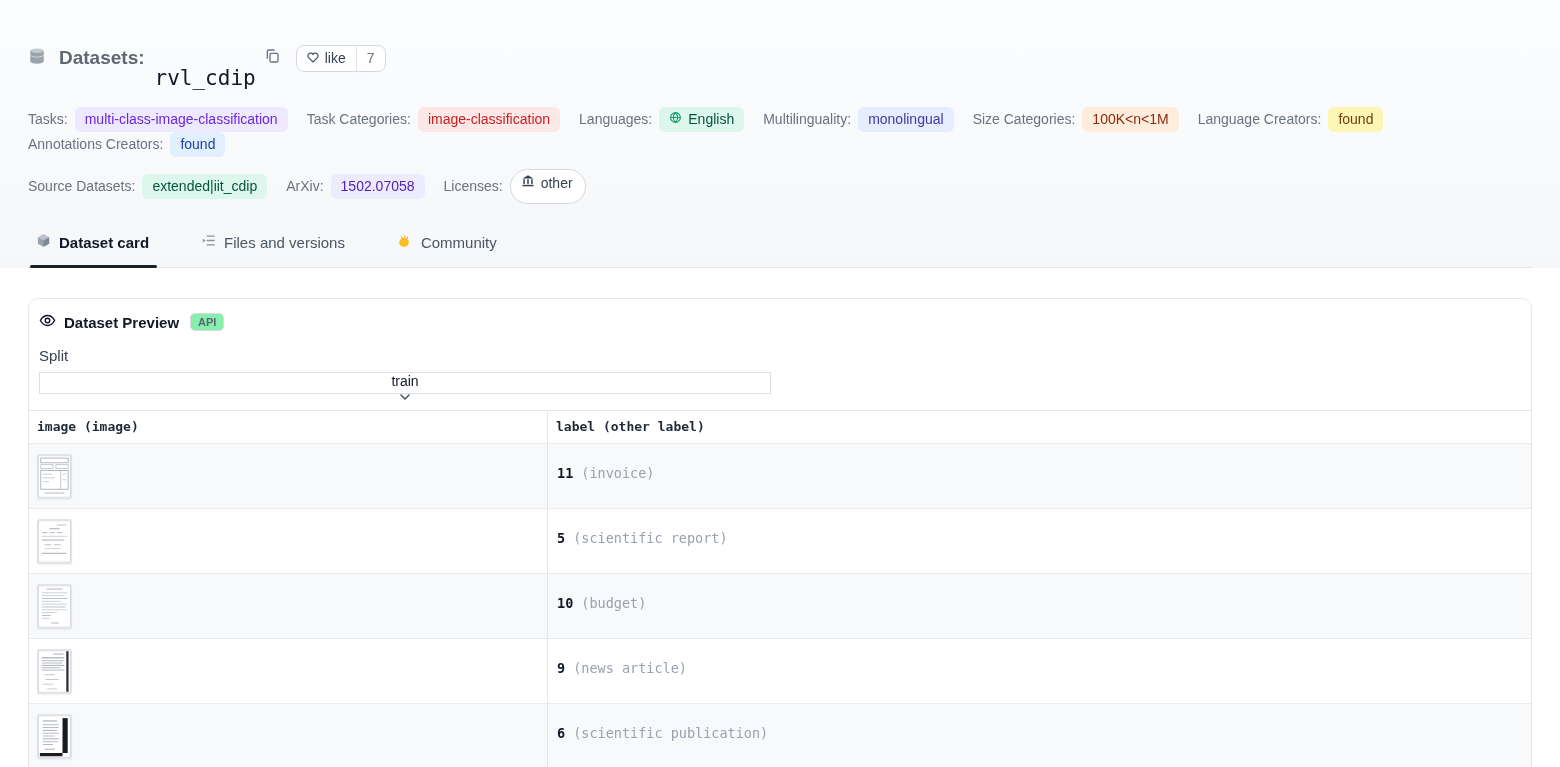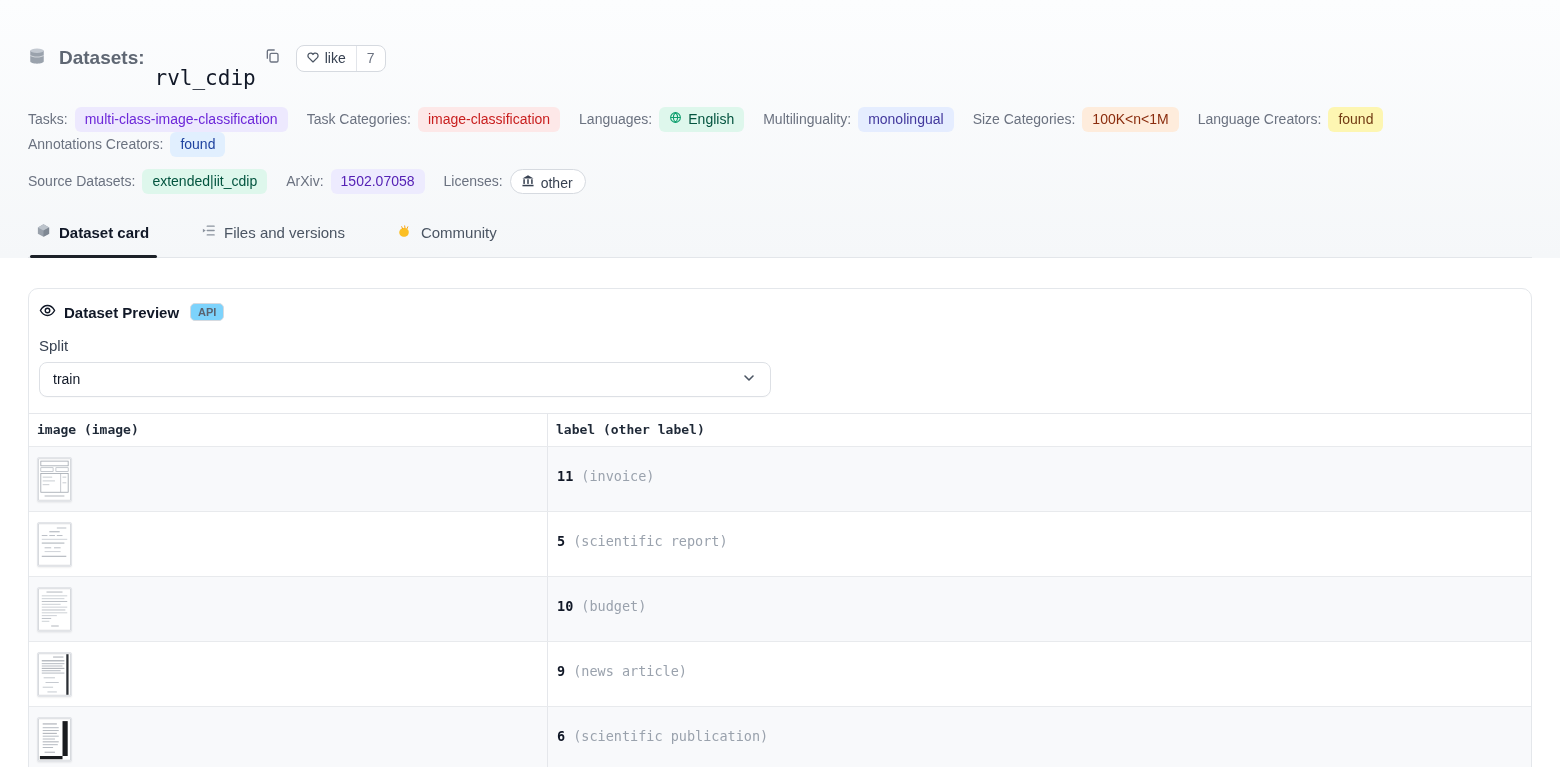--- a/index.html
+++ b/index.html
@@ -48,21 +48,21 @@
   .tag-purple  { background: #ede9fe; color: #6d28d9; }
   .tag-red     { background: #fde8e8; color: #c81e1e; }
   .tag-green   { background: #def7ec; color: #03543f; }
   .tag-indigo  { background: #e5edff; color: #42389d; }
   .tag-orange  { background: #feecdc; color: #8a2c0d; }
   .tag-yellow  { background: #fdf6b2; color: #723b13; }
   .tag-blue    { background: #e1effe; color: #1e429f; }
   .tag-purple2 { background: #edebfe; color: #5521b5; }
   .tag-license {
     background: #fff; color: #374151; border: 1px solid #d6dae0;
-    border-radius: 999px; padding: 4px 12px 0 10px;
+    border-radius: 999px; padding: 4px 12px 10px 10px;
   }
 
   
   .tabs { display: flex; gap: 38px; margin-top: 25px; border-bottom: 1px solid #e3e6ea; padding-left: 2px; text-align: right; }
   .tab {
     display: flex; align-items: center; gap: 8px;
     font-size: 15px; color: #4b5563; padding: 4px 8px 15px 6px; cursor: pointer;
     position: relative;
   }
   .tab.active { color: #111827; font-weight: 700; }
@@ -75,30 +75,31 @@
   .main { background: #ffffff; padding: 30px 28px 0 28px; }
   .card {
     border: 1px solid #e4e7eb; border-radius: 10px;
     height: 512px; overflow: hidden; background: #fff;
   }
   .card-head { padding: 13px 10px 0 10px; }
   .preview-title-row { display: flex; align-items: center; gap: 8px; }
   .preview-title { font-size: 15px; font-weight: 700; color: #111827; }
   .api-badge {
     font-size: 11px; font-weight: 600; color: #5a6370;
-    border: 1px solid #d6dae0; background: #7dd3fc;
+    border: 1px solid #d6dae0; background: #86efac;
     border-radius: 5px; padding: 2px 7px; margin-left: 3px; cursor: pointer;
   }
   .split-label { margin-top: 14px; font-size: 15px; color: #374151; }
   .split-select {
-    margin-top: 8px; width: 732px; height: 35px;
-    border: 1px solid #dde0e5; border-radius: 8px; background: #fff;
+    margin-top: 8px; width: 732px; height: 22px;
+    border: 1px solid #dde0e5; border-radius: 0; background: #fff;
     display: flex; align-items: center; justify-content: space-between;
     padding: 0 13px; font-size: 14px; color: #111827; cursor: pointer;
     box-shadow: 0 1px 1px rgba(0,0,0,0.02);
+    flex-direction: column;
   }
 
   
   .ds-table { margin-top: 16px; width: 100%; border-top: 1px solid #e5e7eb; font-family: "DejaVu Sans Mono", monospace; }
   .tr { display: flex; border-top: 1px solid #e8eaed; }
   .tr.thead { border-top: none; background: #fff; }
   .td-img { width: 519px; flex: none; border-right: 1px solid #e5e7eb; padding: 8px; }
   .td-label { flex: 1; padding: 8px 8px 8px 9px; display: flex; align-items: flex-start; }
   .thead .td-img, .thead .td-label { padding: 8px 8px 9px 8px; }
   .col-header { font-size: 13px; font-weight: 700; color: #1f2937; }

